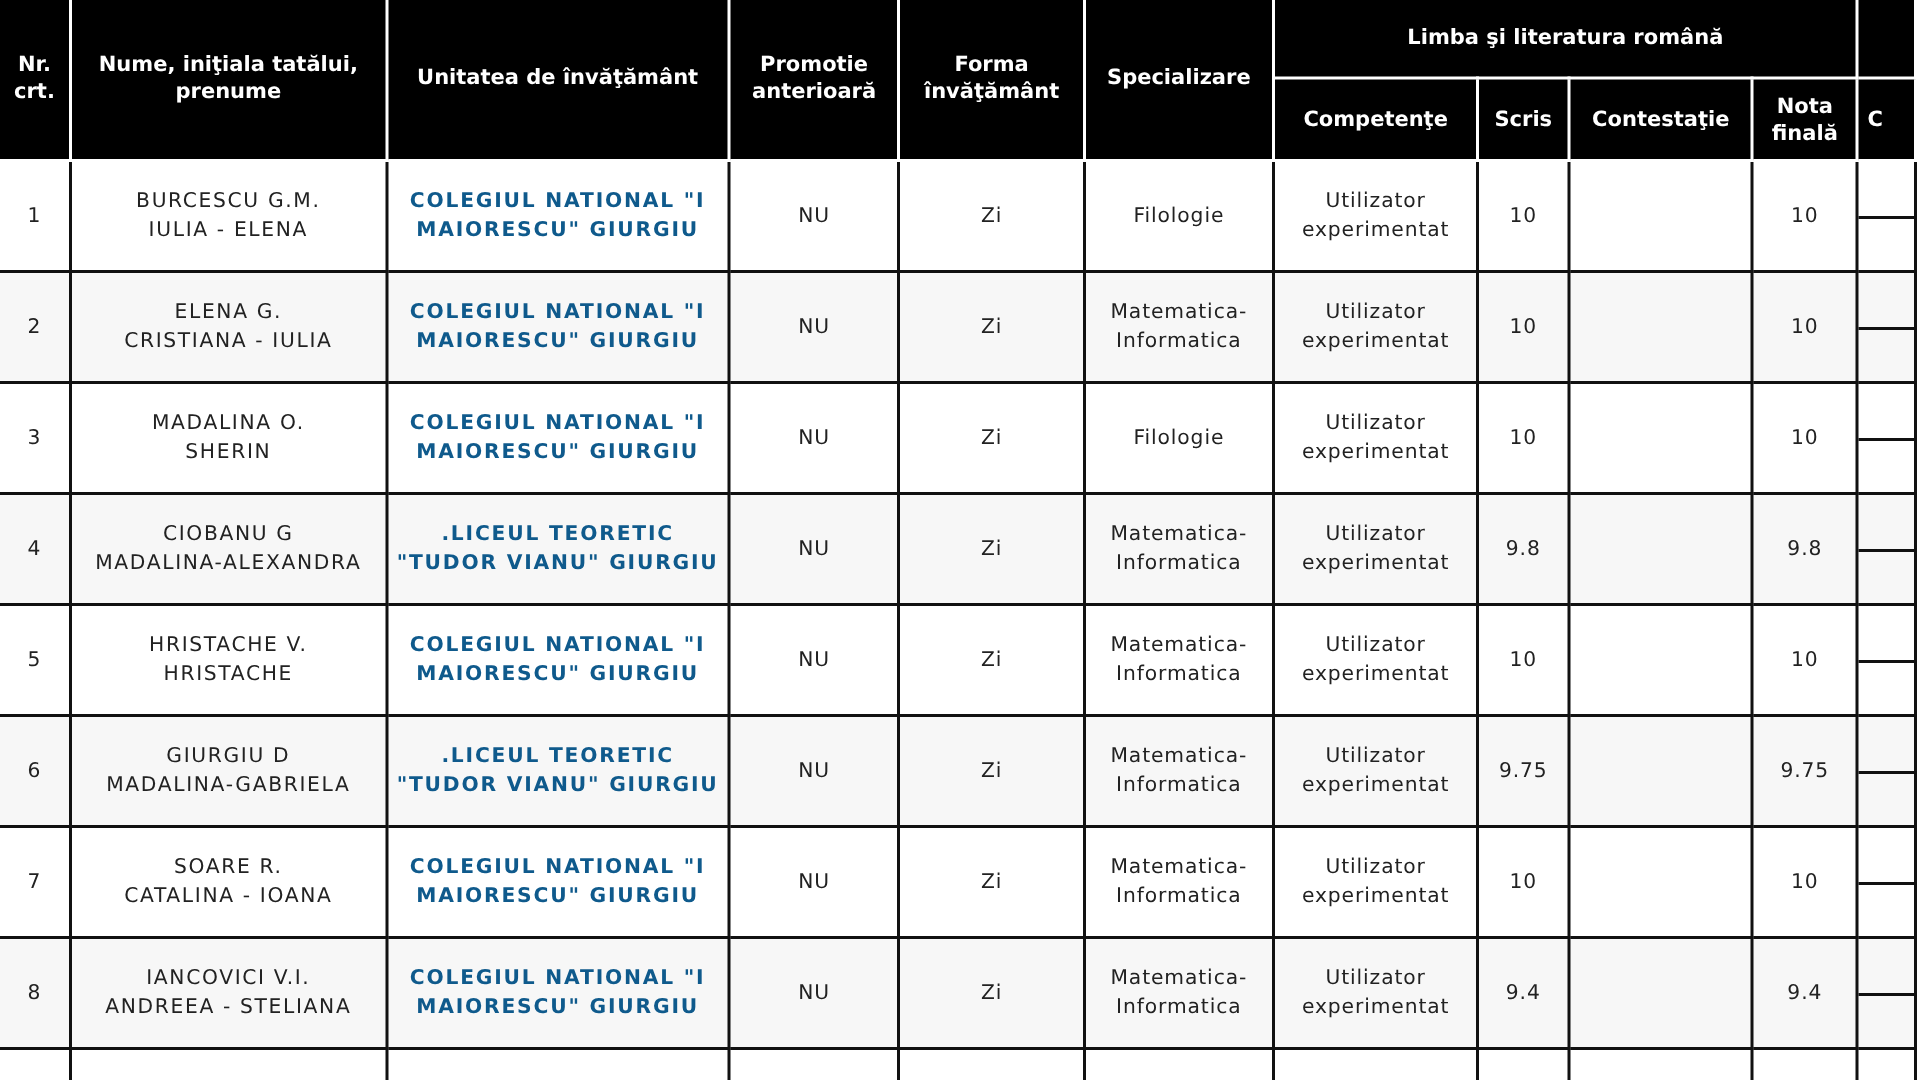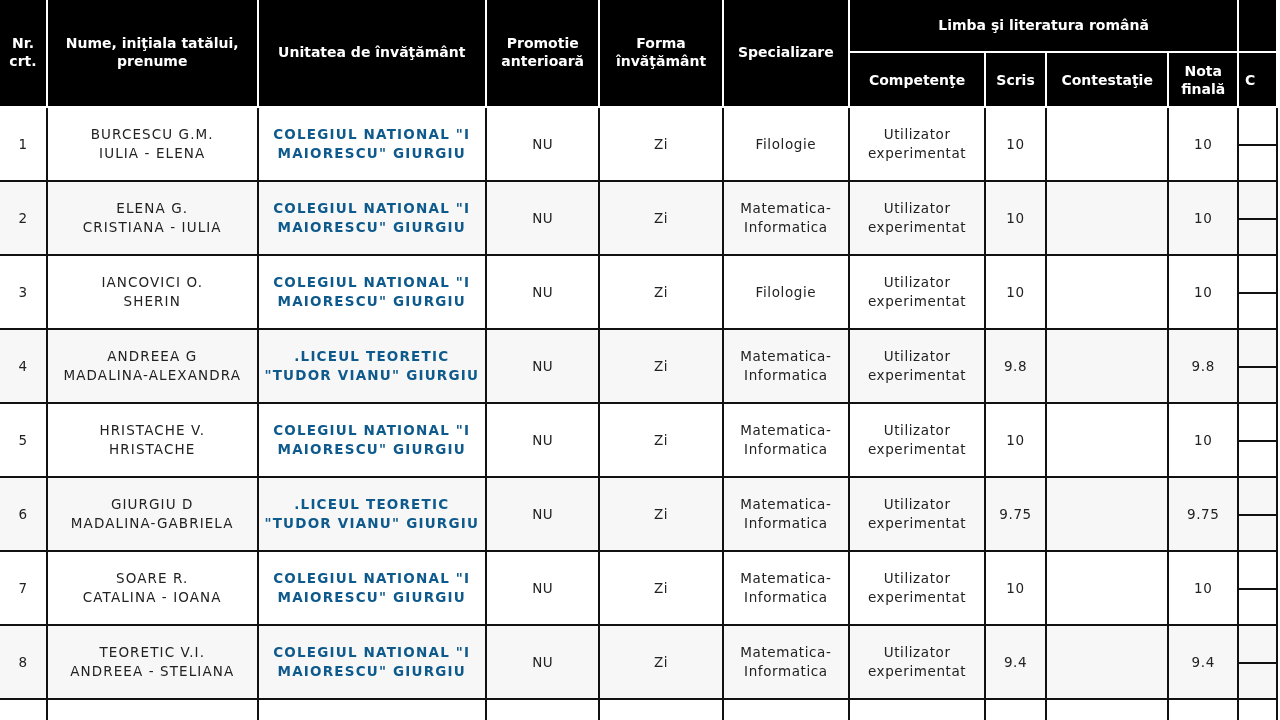--- a/index.html
+++ b/index.html
@@ -101,37 +101,37 @@
     <td>10</td>
     <td></td>
     <td>10</td>
     <td class="next">
             <div class="split"></div>
           </td>
   </tr>
 
   <tr class="row odd">
     <td>3</td>
-    <td class="name"><span>IANCOVICI O.</span><br><span>SHERIN</span></td>
+    <td class="name"><span>MADALINA O.</span><br><span>SHERIN</span></td>
     <td class="school">COLEGIUL NATIONAL "I MAIORESCU" GIURGIU</td>
     <td>NU</td>
     <td>Zi</td>
     <td>Filologie</td>
     <td>Utilizator<br>experimentat</td>
     <td>10</td>
     <td></td>
     <td>10</td>
     <td class="next">
             <div class="split"></div>
           </td>
   </tr>
 
   <tr class="row even">
     <td>4</td>
-    <td class="name"><span>ANDREEA G</span><br><span>MADALINA-ALEXANDRA</span></td>
+    <td class="name"><span>CIOBANU G</span><br><span>MADALINA-ALEXANDRA</span></td>
     <td class="school">.LICEUL TEORETIC "TUDOR VIANU" GIURGIU</td>
     <td>NU</td>
     <td>Zi</td>
     <td>Matematica-<br>Informatica</td>
     <td>Utilizator<br>experimentat</td>
     <td>9.8</td>
     <td></td>
     <td>9.8</td>
     <td class="next">
             <div class="split"></div>
@@ -181,21 +181,21 @@
     <td>10</td>
     <td></td>
     <td>10</td>
     <td class="next">
             <div class="split"></div>
           </td>
   </tr>
 
   <tr class="row even">
     <td>8</td>
-    <td class="name"><span>TEORETIC V.I.</span><br><span>ANDREEA - STELIANA</span></td>
+    <td class="name"><span>IANCOVICI V.I.</span><br><span>ANDREEA - STELIANA</span></td>
     <td class="school">COLEGIUL NATIONAL "I MAIORESCU" GIURGIU</td>
     <td>NU</td>
     <td>Zi</td>
     <td>Matematica-<br>Informatica</td>
     <td>Utilizator<br>experimentat</td>
     <td>9.4</td>
     <td></td>
     <td>9.4</td>
     <td class="next">
             <div class="split"></div>

